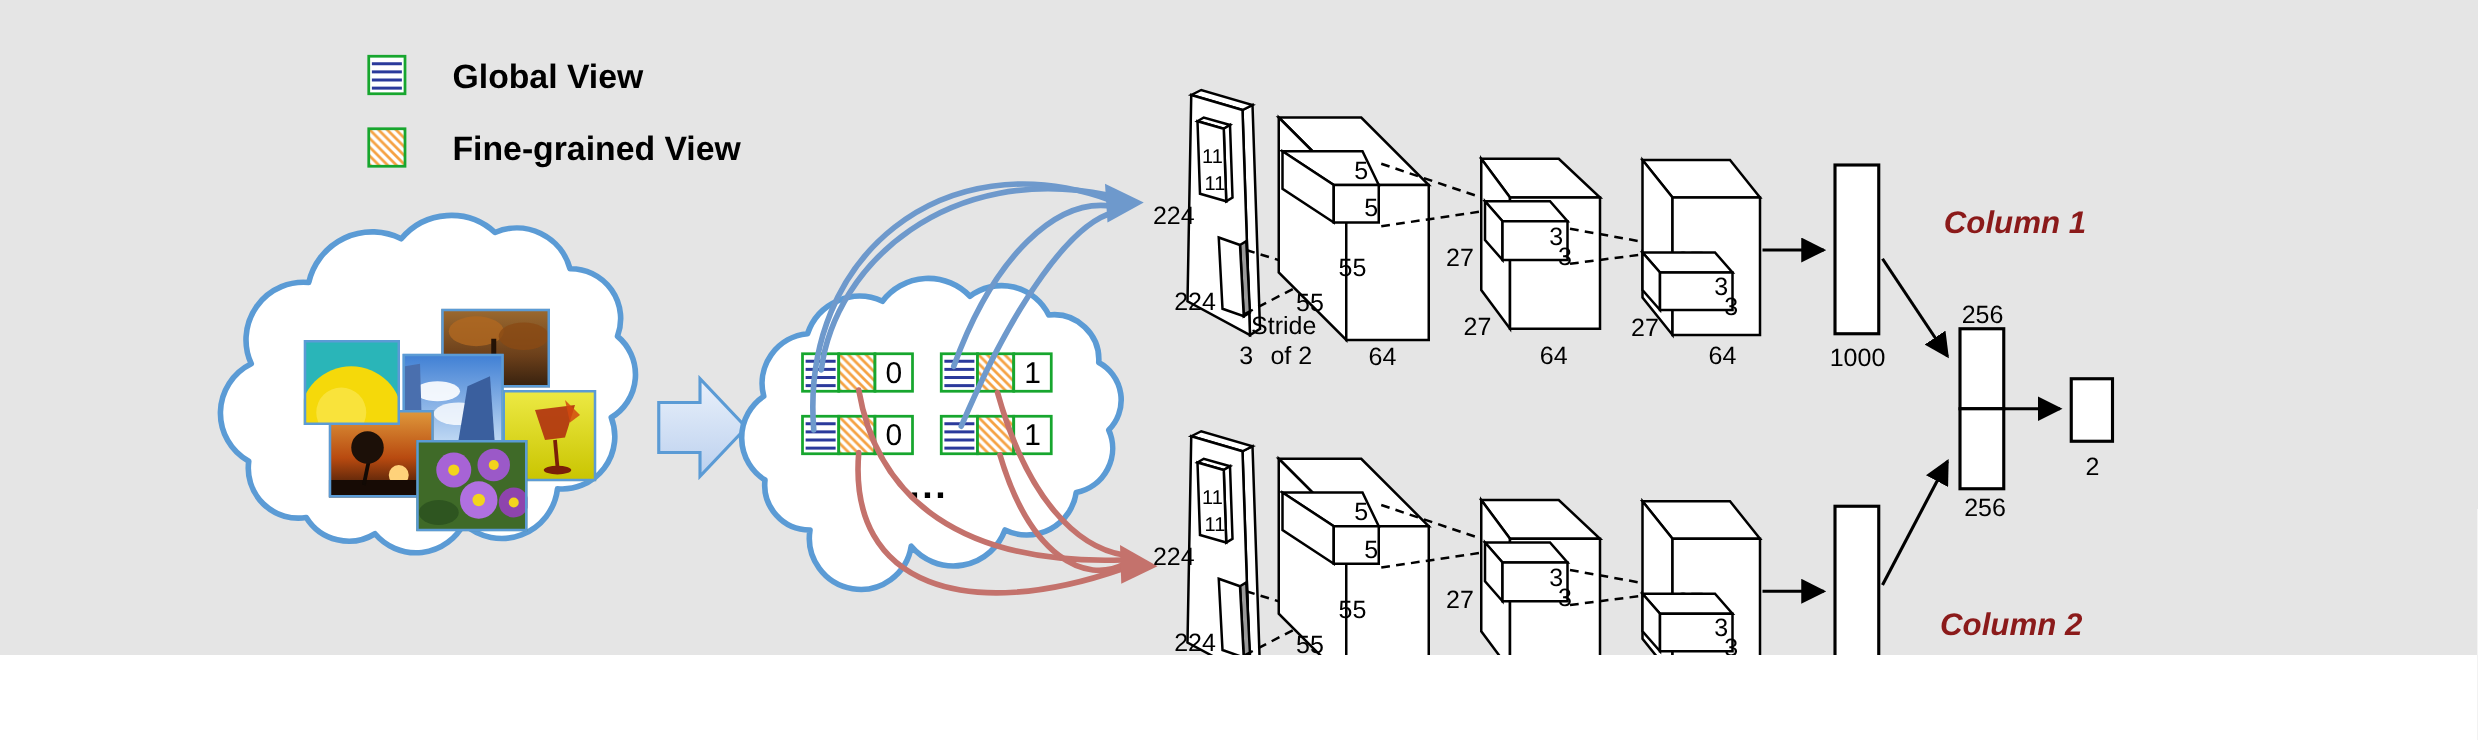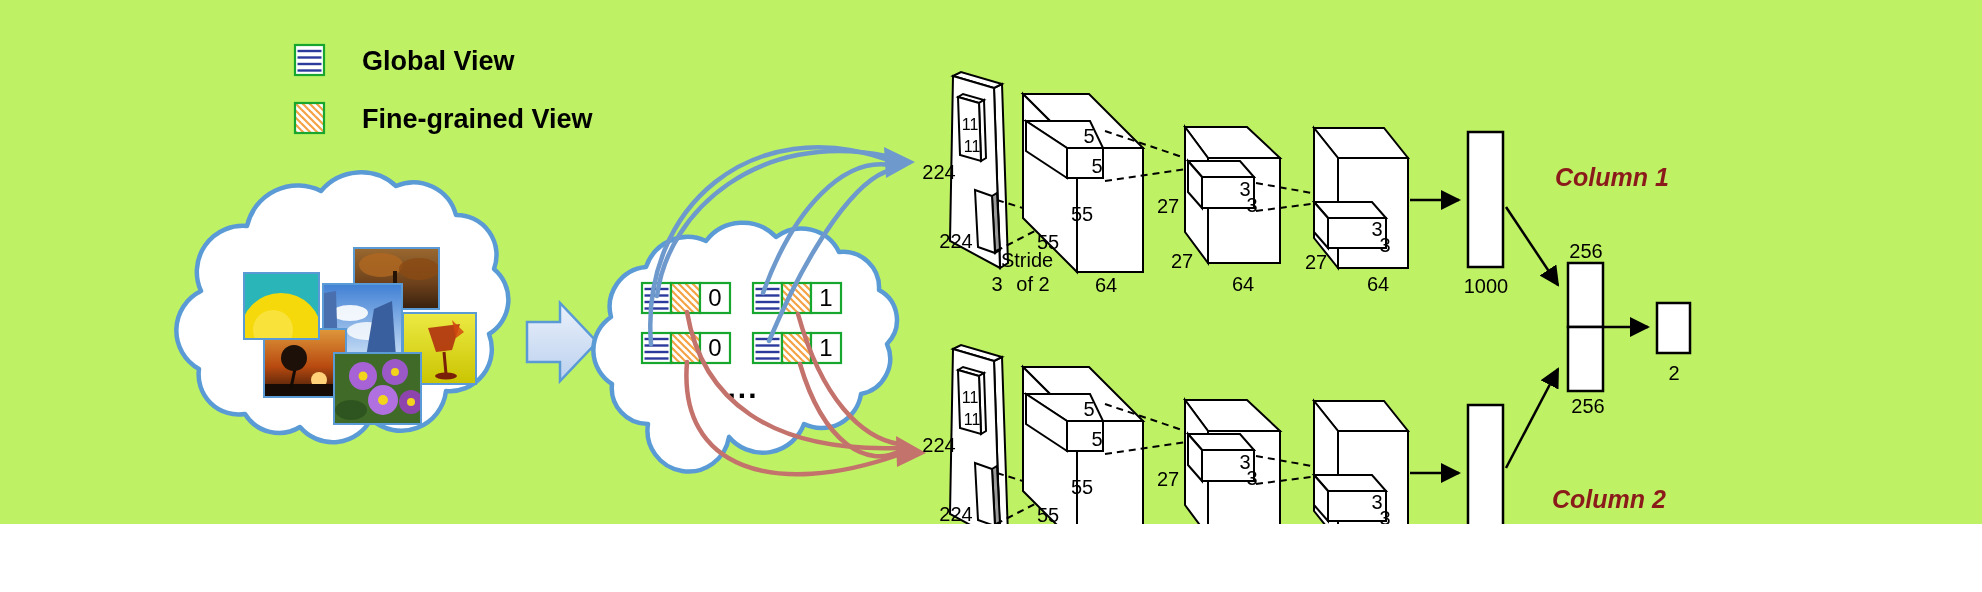--- a/index.html
+++ b/index.html
@@ -1,16 +1,16 @@
 <!DOCTYPE html>
 <html><head>
 <meta charset="utf-8">
 <style>
   html,body{margin:0;padding:0;background:#fff;}
-  .canvas{position:relative;width:1982px;height:524px;background:#bef264;overflow:hidden;
+  .canvas{position:relative;width:1982px;height:524px;background:#e5e5e5;overflow:hidden;
           font-family:"Liberation Sans",sans-serif;}
   svg text{font-family:"Liberation Sans",sans-serif;fill:#000;}
   .dim{font-size:20px;}
   .kernel{font-size:16px;}
   .pairnum{font-size:24px;}
   .legendtxt{font-size:27px;font-weight:600;}
   .coltxt{font-size:25px;font-weight:bold;font-style:italic;fill:#8B1A1A;}
   .dots{font-size:30px;font-weight:bold;letter-spacing:2px;}
 </style>
 </head>

